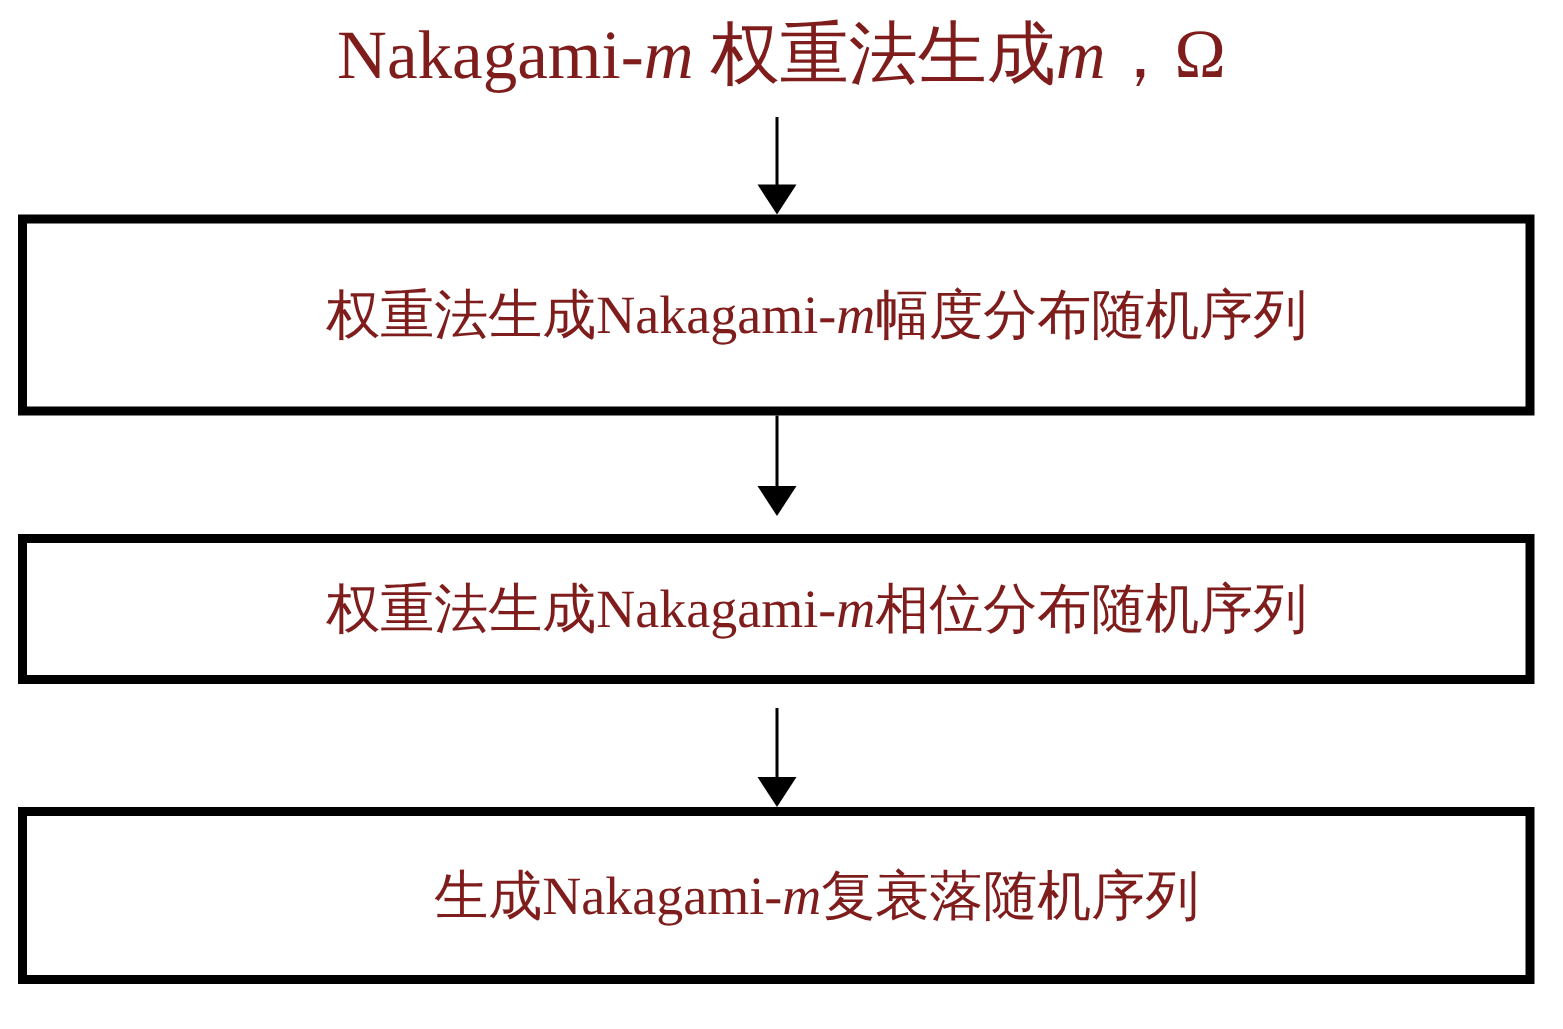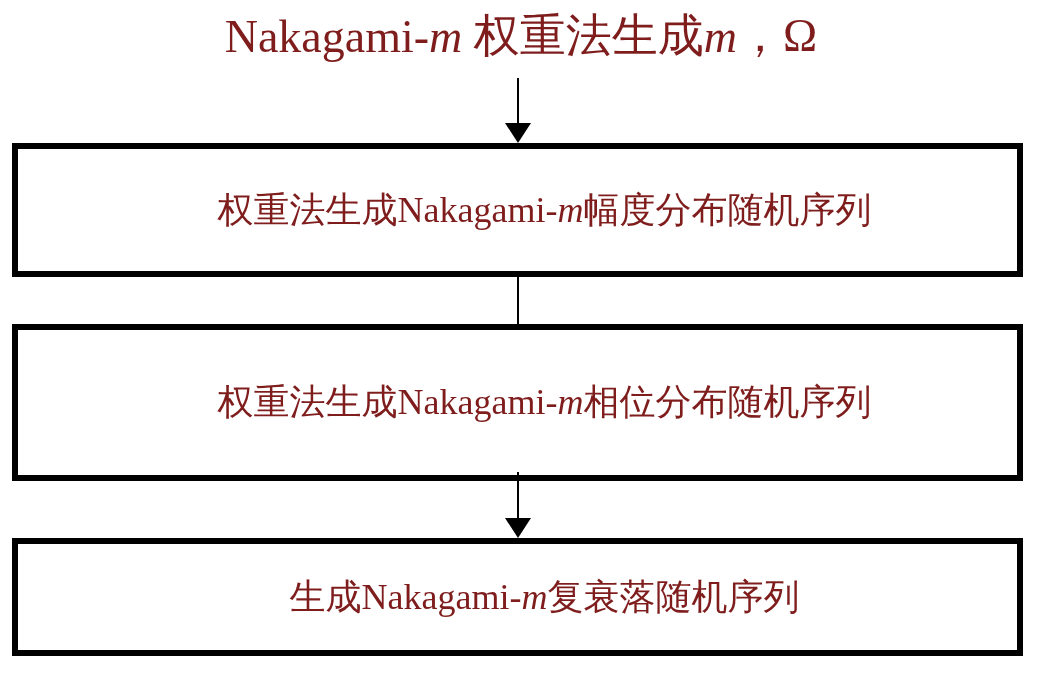--- a/index.html
+++ b/index.html
@@ -58,21 +58,21 @@
     position: absolute;
     left: 0;
     bottom: 0;
     width: 0;
     height: 0;
     border-left: 13px solid transparent;
     border-right: 13px solid transparent;
     border-top: 20px solid #000000;
   }
   #b1 { top: 143px; height: 134px; }
-  #b2 { top: 324px; height: 157px; }
+  #b2 { top: 356px; height: 100px; }
   #b3 { top: 538px; height: 118px; }
   #a1 { top: 78px;  height: 65px; }
   #a2 { top: 277px; height: 67px; }
   #a3 { top: 472px; height: 66px; }
 </style>
 </head>
 <body>
 
 <div class="canvas">
 

